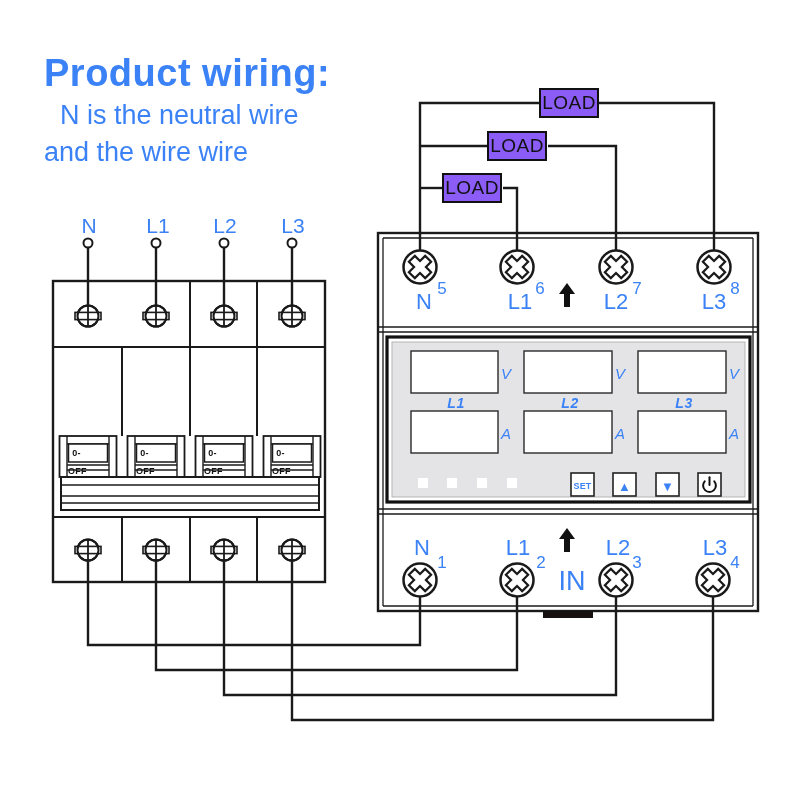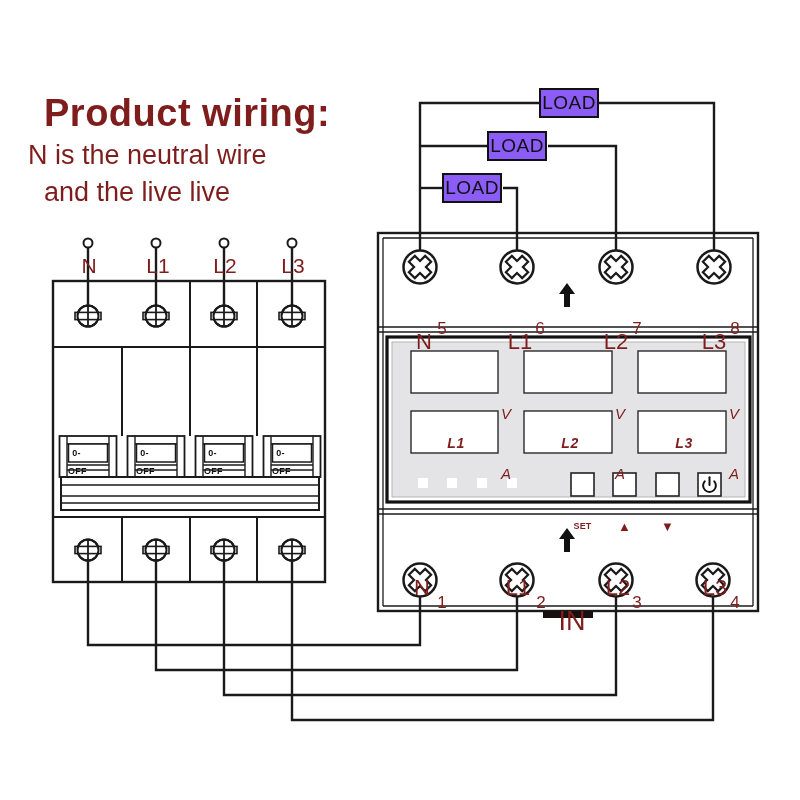--- a/index.html
+++ b/index.html
@@ -1,21 +1,21 @@
 <!DOCTYPE html>
 <html><head>
 <meta charset="utf-8">
 <style>
   html,body{margin:0;padding:0;background:#fff;}
   #canvas{
     position:relative;width:800px;height:800px;background:#fff;overflow:hidden;
     font-family:"Liberation Sans",sans-serif;color:#111;
   }
   #diagram-svg{position:absolute;left:0;top:0;}
-  .lbl{position:absolute;white-space:nowrap;color:#7f1d1d;margin-top:40px;}
+  .lbl{position:absolute;white-space:nowrap;color:#3b82f6;}
   .ctr{transform:translateX(-50%);}
   .title{font-size:38px;font-weight:bold;letter-spacing:0.5px;}
   .subtitle{font-size:27px;}
   .bk-lbl{font-size:21px;}
   .t-lbl{font-size:22px;}
   .t-num{font-size:17px;}
   .in-lbl{font-size:27px;}
   .load-box{
     position:absolute;width:56px;height:26px;border:2.4px solid #111;background:#8b5cf6;
     display:flex;align-items:center;justify-content:center;font-size:19px;letter-spacing:0.5px;
@@ -166,22 +166,22 @@
     <use href="#xterm" x="420" y="580"></use>
     <use href="#xterm" x="517" y="580"></use>
     <use href="#xterm" x="616" y="580"></use>
     <use href="#xterm" x="713" y="580"></use>
 
     <use href="#arrowup" x="567" y="295"></use>
     <use href="#arrowup" x="567" y="540"></use>
   </svg>
 
   <div class="lbl title" style="left:44px;top:52px">Product wiring:</div>
-  <div class="lbl subtitle" style="left:28px;top:100px">N is the neutral wire</div>
-  <div class="lbl subtitle" style="left:44px;top:137px">and the live live</div>
+  <div class="lbl subtitle" style="left:60px;top:100px">N is the neutral wire</div>
+  <div class="lbl subtitle" style="left:44px;top:137px">and the wire wire</div>
 
   <div class="load-box" style="left:539px;top:88px">LOAD</div>
   <div class="load-box" style="left:487px;top:131px">LOAD</div>
   <div class="load-box" style="left:442px;top:173px">LOAD</div>
 
   <div class="lbl ctr bk-lbl" style="left:89px;top:214px">N</div>
   <div class="lbl ctr bk-lbl" style="left:158px;top:214px">L1</div>
   <div class="lbl ctr bk-lbl" style="left:225px;top:214px">L2</div>
   <div class="lbl ctr bk-lbl" style="left:293px;top:214px">L3</div>
 

